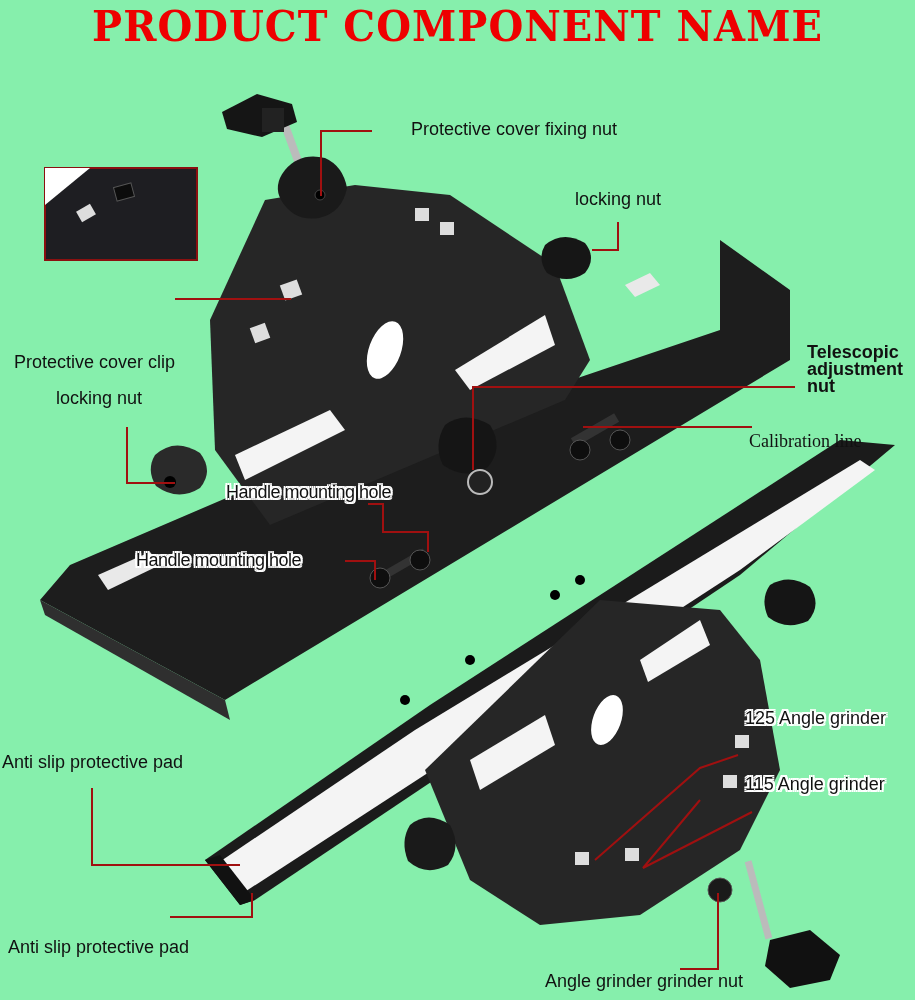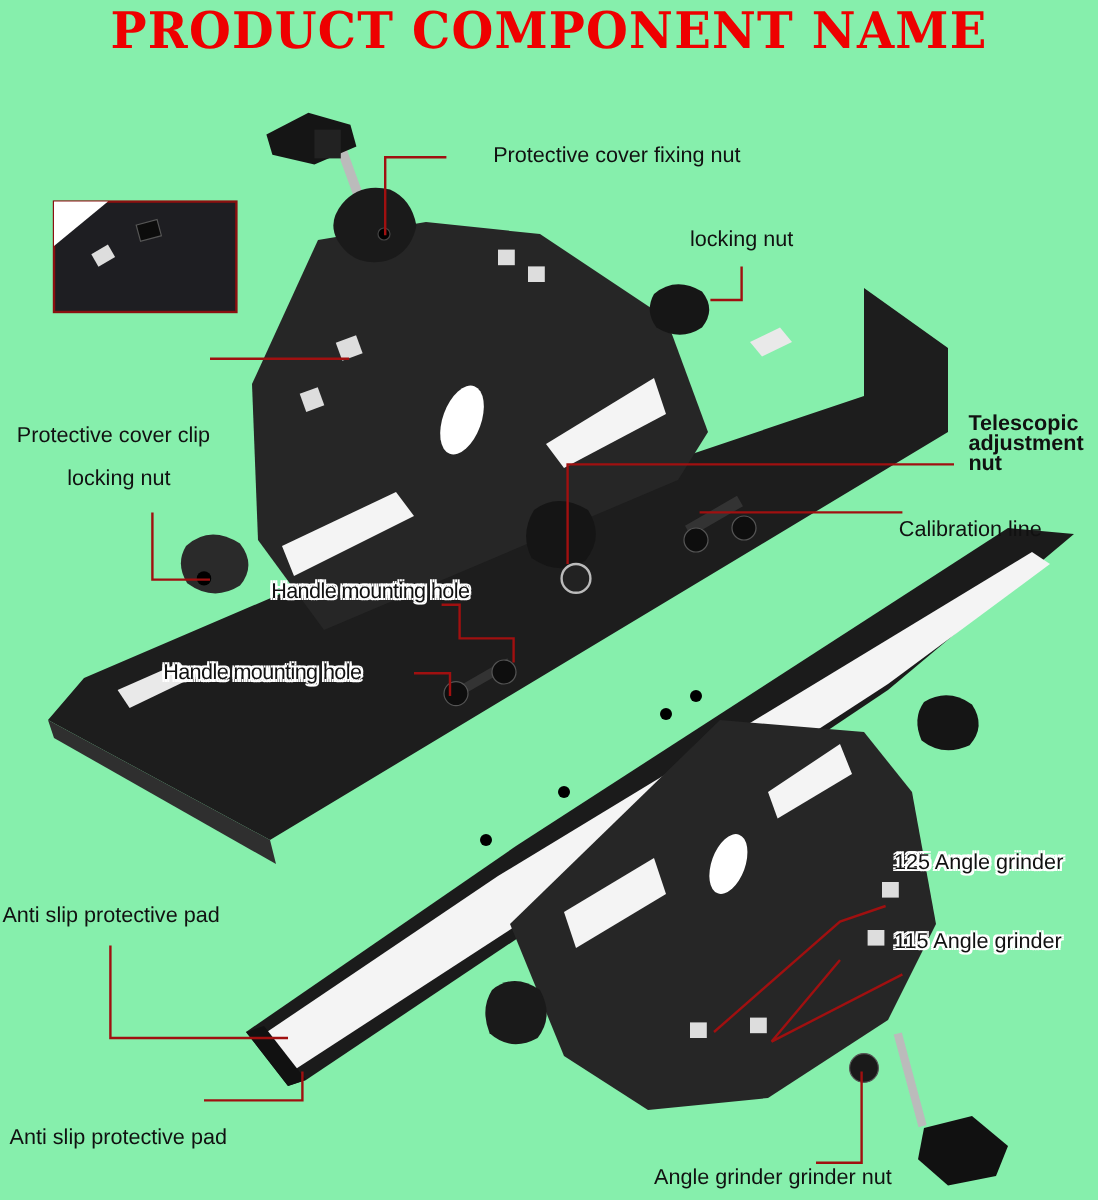--- a/index.html
+++ b/index.html
@@ -110,21 +110,21 @@
 
   <div class="label" style="left:387px;top:120px;margin-left:24px;">Protective cover fixing nut</div>
   <div class="label" style="left:575px;top:190px;">locking nut</div>
   <div class="label" style="left:14px;top:309px;margin-top:44px;">Protective cover clip</div>
   <div class="label" style="left:807px;top:344px;line-height:0.95;font-weight:bold;">
     <div>Telescopic</div>
     <div>adjustment</div>
     <div>nut</div>
   </div>
   <div class="label" style="left:56px;top:389px;">locking nut</div>
-  <div class="label" style="left:749px;top:432px;">Calibration line</div>
+  <div class="label" style="left:749px;top:432px;font-family:Liberation Serif, serif;">Calibration line</div>
   <div class="label outlined" style="left:226px;top:483px;letter-spacing:-0.5px;">Handle mounting hole</div>
   <div class="label outlined" style="left:136px;top:551px;letter-spacing:-0.5px;">Handle mounting hole</div>
   <div class="label outlined" style="left:745px;top:709px;">125 Angle grinder</div>
   <div class="label outlined" style="left:745px;top:775px;">115 Angle grinder</div>
   <div class="label" style="left:2px;top:753px;">Anti slip protective pad</div>
   <div class="label" style="left:8px;top:938px;">Anti slip protective pad</div>
   <div class="label" style="left:545px;top:972px;">Angle grinder grinder nut</div>
 
 </div>
 

